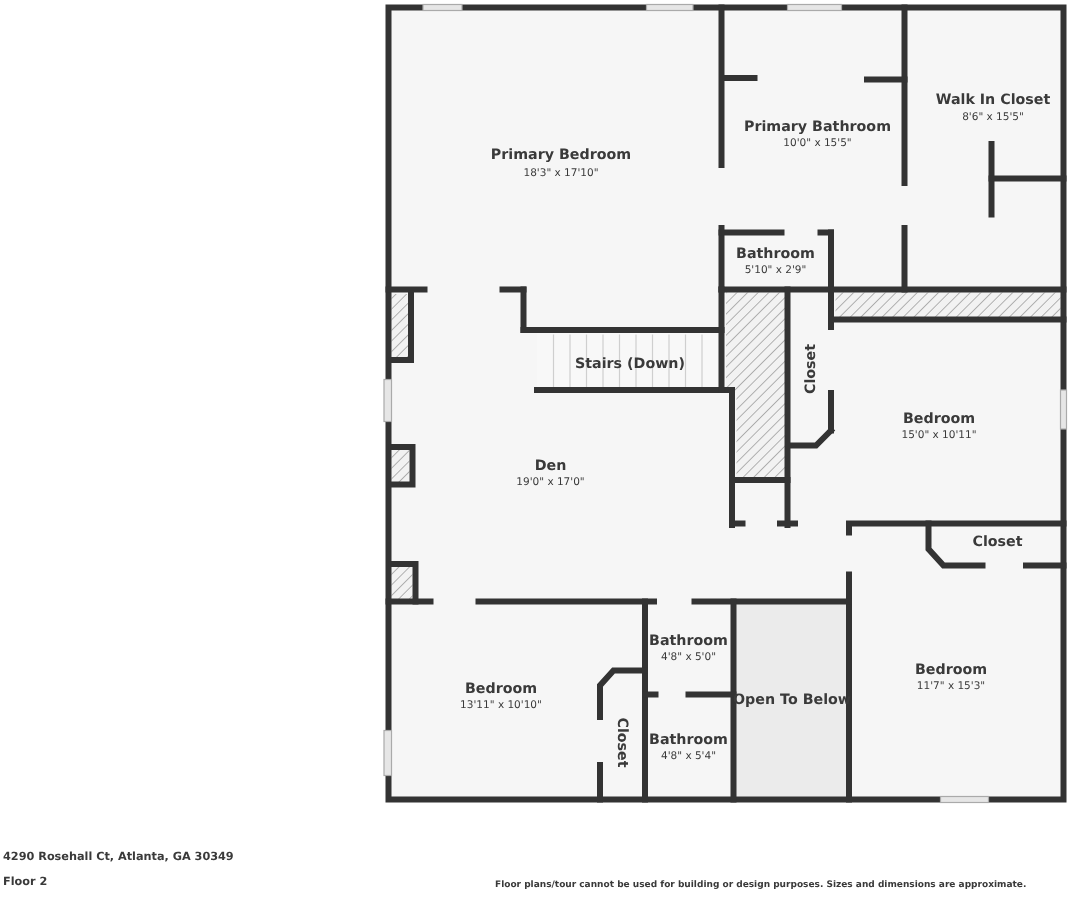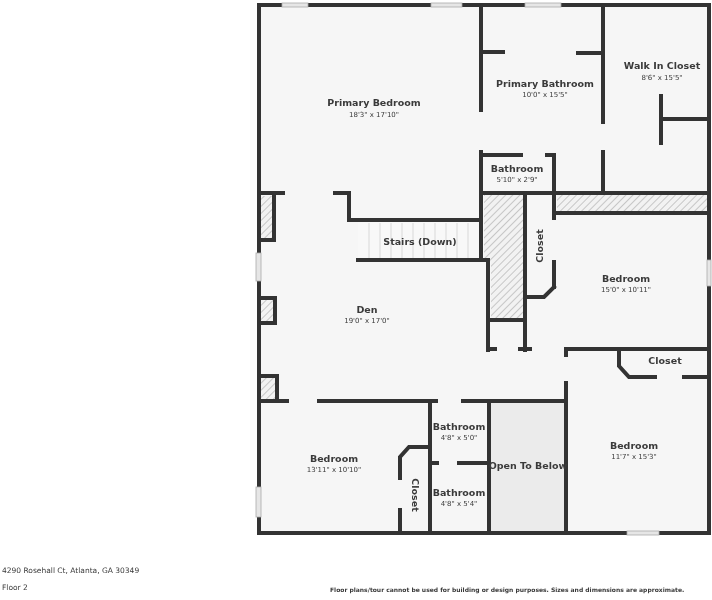--- a/index.html
+++ b/index.html
@@ -1,20 +1,20 @@
 <!DOCTYPE html>
 <html><head>
 <meta charset="utf-8">
 <style>
   html, body { margin:0; padding:0; background:#ffffff; }
   body { width:712px; height:600px; position:relative; overflow:hidden; font-family:"DejaVu Sans", sans-serif; }
   svg { position:absolute; left:0; top:0; }
   .room-name { font-family:"DejaVu Sans", sans-serif; font-size:9.5px; fill:#3a3a3a; font-weight:600; }
   .room-dim { font-family:"DejaVu Sans", sans-serif; font-size:7px; fill:#3a3a3a; }
-  .footer { position:absolute; font-family:"DejaVu Sans", sans-serif; color:#3a3a3a; font-weight:400; }
+  .footer { position:absolute; font-family:"DejaVu Sans", sans-serif; color:#3a3a3a; font-weight:700; }
   .addr { left:2px; top:566px; font-size:7.5px; }
   .floor { left:2px; top:583px; font-size:7.5px; }
   .disclaimer { left:330px; top:586px; font-size:6px; font-weight:600; }
 </style>
 </head>
 <body>
 
 <svg width="712" height="600" viewBox="0 0 712 600">
   <defs>
     <pattern id="hatch" width="5" height="5" patternUnits="userSpaceOnUse" patternTransform="rotate(45)">

